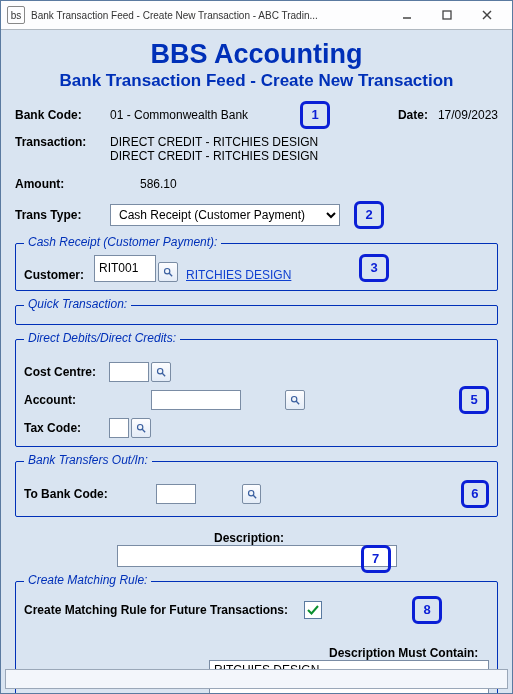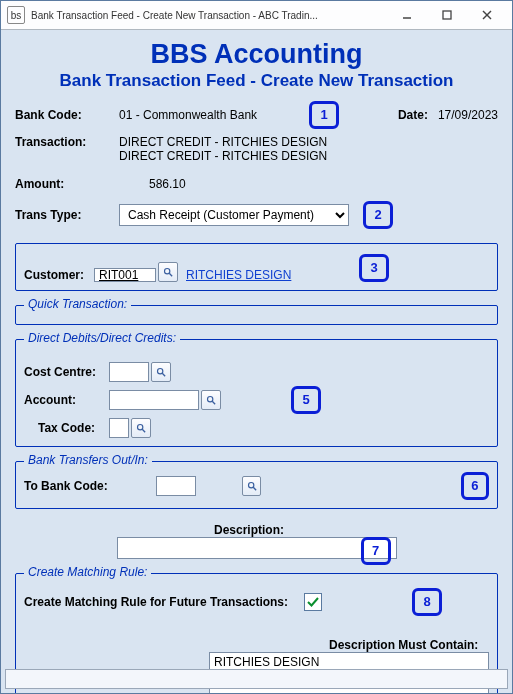--- a/index.html
+++ b/index.html
@@ -80,21 +80,21 @@
   .row {
     display: flex;
     align-items: center;
     margin-top: 6px;
   }
   .label {
     font-weight: bold;
     color: #000;
   }
   .lbl-col {
-    width: 104px;
+    width: 95px;
   }
   .val {
     color: #000;
   }
   .callout {
     display:inline-flex;
     align-items:center;
     justify-content:center;
     width:24px;
     height:22px;
@@ -143,22 +143,21 @@
   }
   .mag-icon {
     width:10px;height:10px;
   }
   .link {
     color:#1040d0;
     text-decoration:underline;
   }
   .small-input {
     width:60px;
-    height:14px;
-    text-decoration:underline;
+    height:27px;
   }
   .btn {
     height:28px;
     min-width:100px;
     border:1px solid #9aa7b8;
     background:linear-gradient(#fdfdff,#e0e8f3);
     border-radius:3px;
     display:inline-flex;
     align-items:center;
     justify-content:center;
@@ -236,20 +235,21 @@
     <div class="row" style="margin-top:10px;">
       <span class="label lbl-col">Trans Type:</span>
       <select style="width:230px;height:22px;">
         <option>Cash Receipt (Customer Payment)</option>
       </select>
       <span style="width:14px;"></span>
       <span class="callout">2</span>
     </div>
 
     <div class="fieldset">
+      <span class="legend">Cash Receipt (Customer Payment):</span>
       <div class="row" style="margin-top:0;align-items:flex-end;">
         <span class="label" style="width:70px;">Customer:</span>
         <input type="text" class="small-input" style="width: 62px;" value="RIT001">
         <span class="mag-btn" style="margin-left:2px;">
           <svg class="mag-icon" viewBox="0 0 12 12">
               <circle cx="5" cy="5" r="3.2" fill="none" stroke="#3a5f9f" stroke-width="1.4"></circle>
               <line x1="7.5" y1="7.5" x2="11" y2="11" stroke="#3a5f9f" stroke-width="1.6"></line>
             </svg>
         </span>
         <span style="width:8px;"></span>
@@ -268,47 +268,47 @@
       <div class="row" style="margin-top:12px;">
         <span class="label" style="width:85px;">Cost Centre:</span>
         <input type="text" style="width: 40px; height: 20px;" value="">
         <span class="mag-btn" style="margin-left:2px;">
           <svg class="mag-icon" viewBox="0 0 12 12">
               <circle cx="5" cy="5" r="3.2" fill="none" stroke="#3a5f9f" stroke-width="1.4"></circle>
               <line x1="7.5" y1="7.5" x2="11" y2="11" stroke="#3a5f9f" stroke-width="1.6"></line>
             </svg>
         </span>
       </div>
-      <div class="row" style="margin-top:4px;">
+      <div class="row" style="margin-top:4px;justify-content:space-between;">
         <span class="label" style="width:85px;">Account:</span>
         <input type="text" style="width: 90px; height: 20px;" value="">
         <span class="mag-btn" style="margin-left:2px;">
           <svg class="mag-icon" viewBox="0 0 12 12">
               <circle cx="5" cy="5" r="3.2" fill="none" stroke="#3a5f9f" stroke-width="1.4"></circle>
               <line x1="7.5" y1="7.5" x2="11" y2="11" stroke="#3a5f9f" stroke-width="1.6"></line>
             </svg>
         </span>
         <span style="width:70px;"></span>
         <span class="callout">5</span>
       </div>
       <div class="row" style="margin-top:4px;">
-        <span class="label" style="width:85px;text-align:center;">Tax Code:</span>
+        <span class="label" style="width:85px;">Tax Code:</span>
         <input type="text" style="width: 20px; height: 20px;" value="">
         <span class="mag-btn" style="margin-left:2px;">
           <svg class="mag-icon" viewBox="0 0 12 12">
               <circle cx="5" cy="5" r="3.2" fill="none" stroke="#3a5f9f" stroke-width="1.4"></circle>
               <line x1="7.5" y1="7.5" x2="11" y2="11" stroke="#3a5f9f" stroke-width="1.6"></line>
             </svg>
         </span>
       </div>
     </div>
 
     <div class="fieldset">
       <span class="legend">Bank Transfers Out/In:</span>
-      <div class="row" style="margin-top:0;gap:44px;">
+      <div class="row" style="margin-top:8px;gap:44px;">
         <span class="label" style="width:95px;">To Bank Code:</span>
         <input type="text" style="width: 40px; height: 20px;" value="">
         <span class="mag-btn" style="margin-left:2px;">
           <svg class="mag-icon" viewBox="0 0 12 12">
               <circle cx="5" cy="5" r="3.2" fill="none" stroke="#3a5f9f" stroke-width="1.4"></circle>
               <line x1="7.5" y1="7.5" x2="11" y2="11" stroke="#3a5f9f" stroke-width="1.6"></line>
             </svg>
         </span>
         <span style="width:120px;"></span>
         <span class="callout">6</span>

